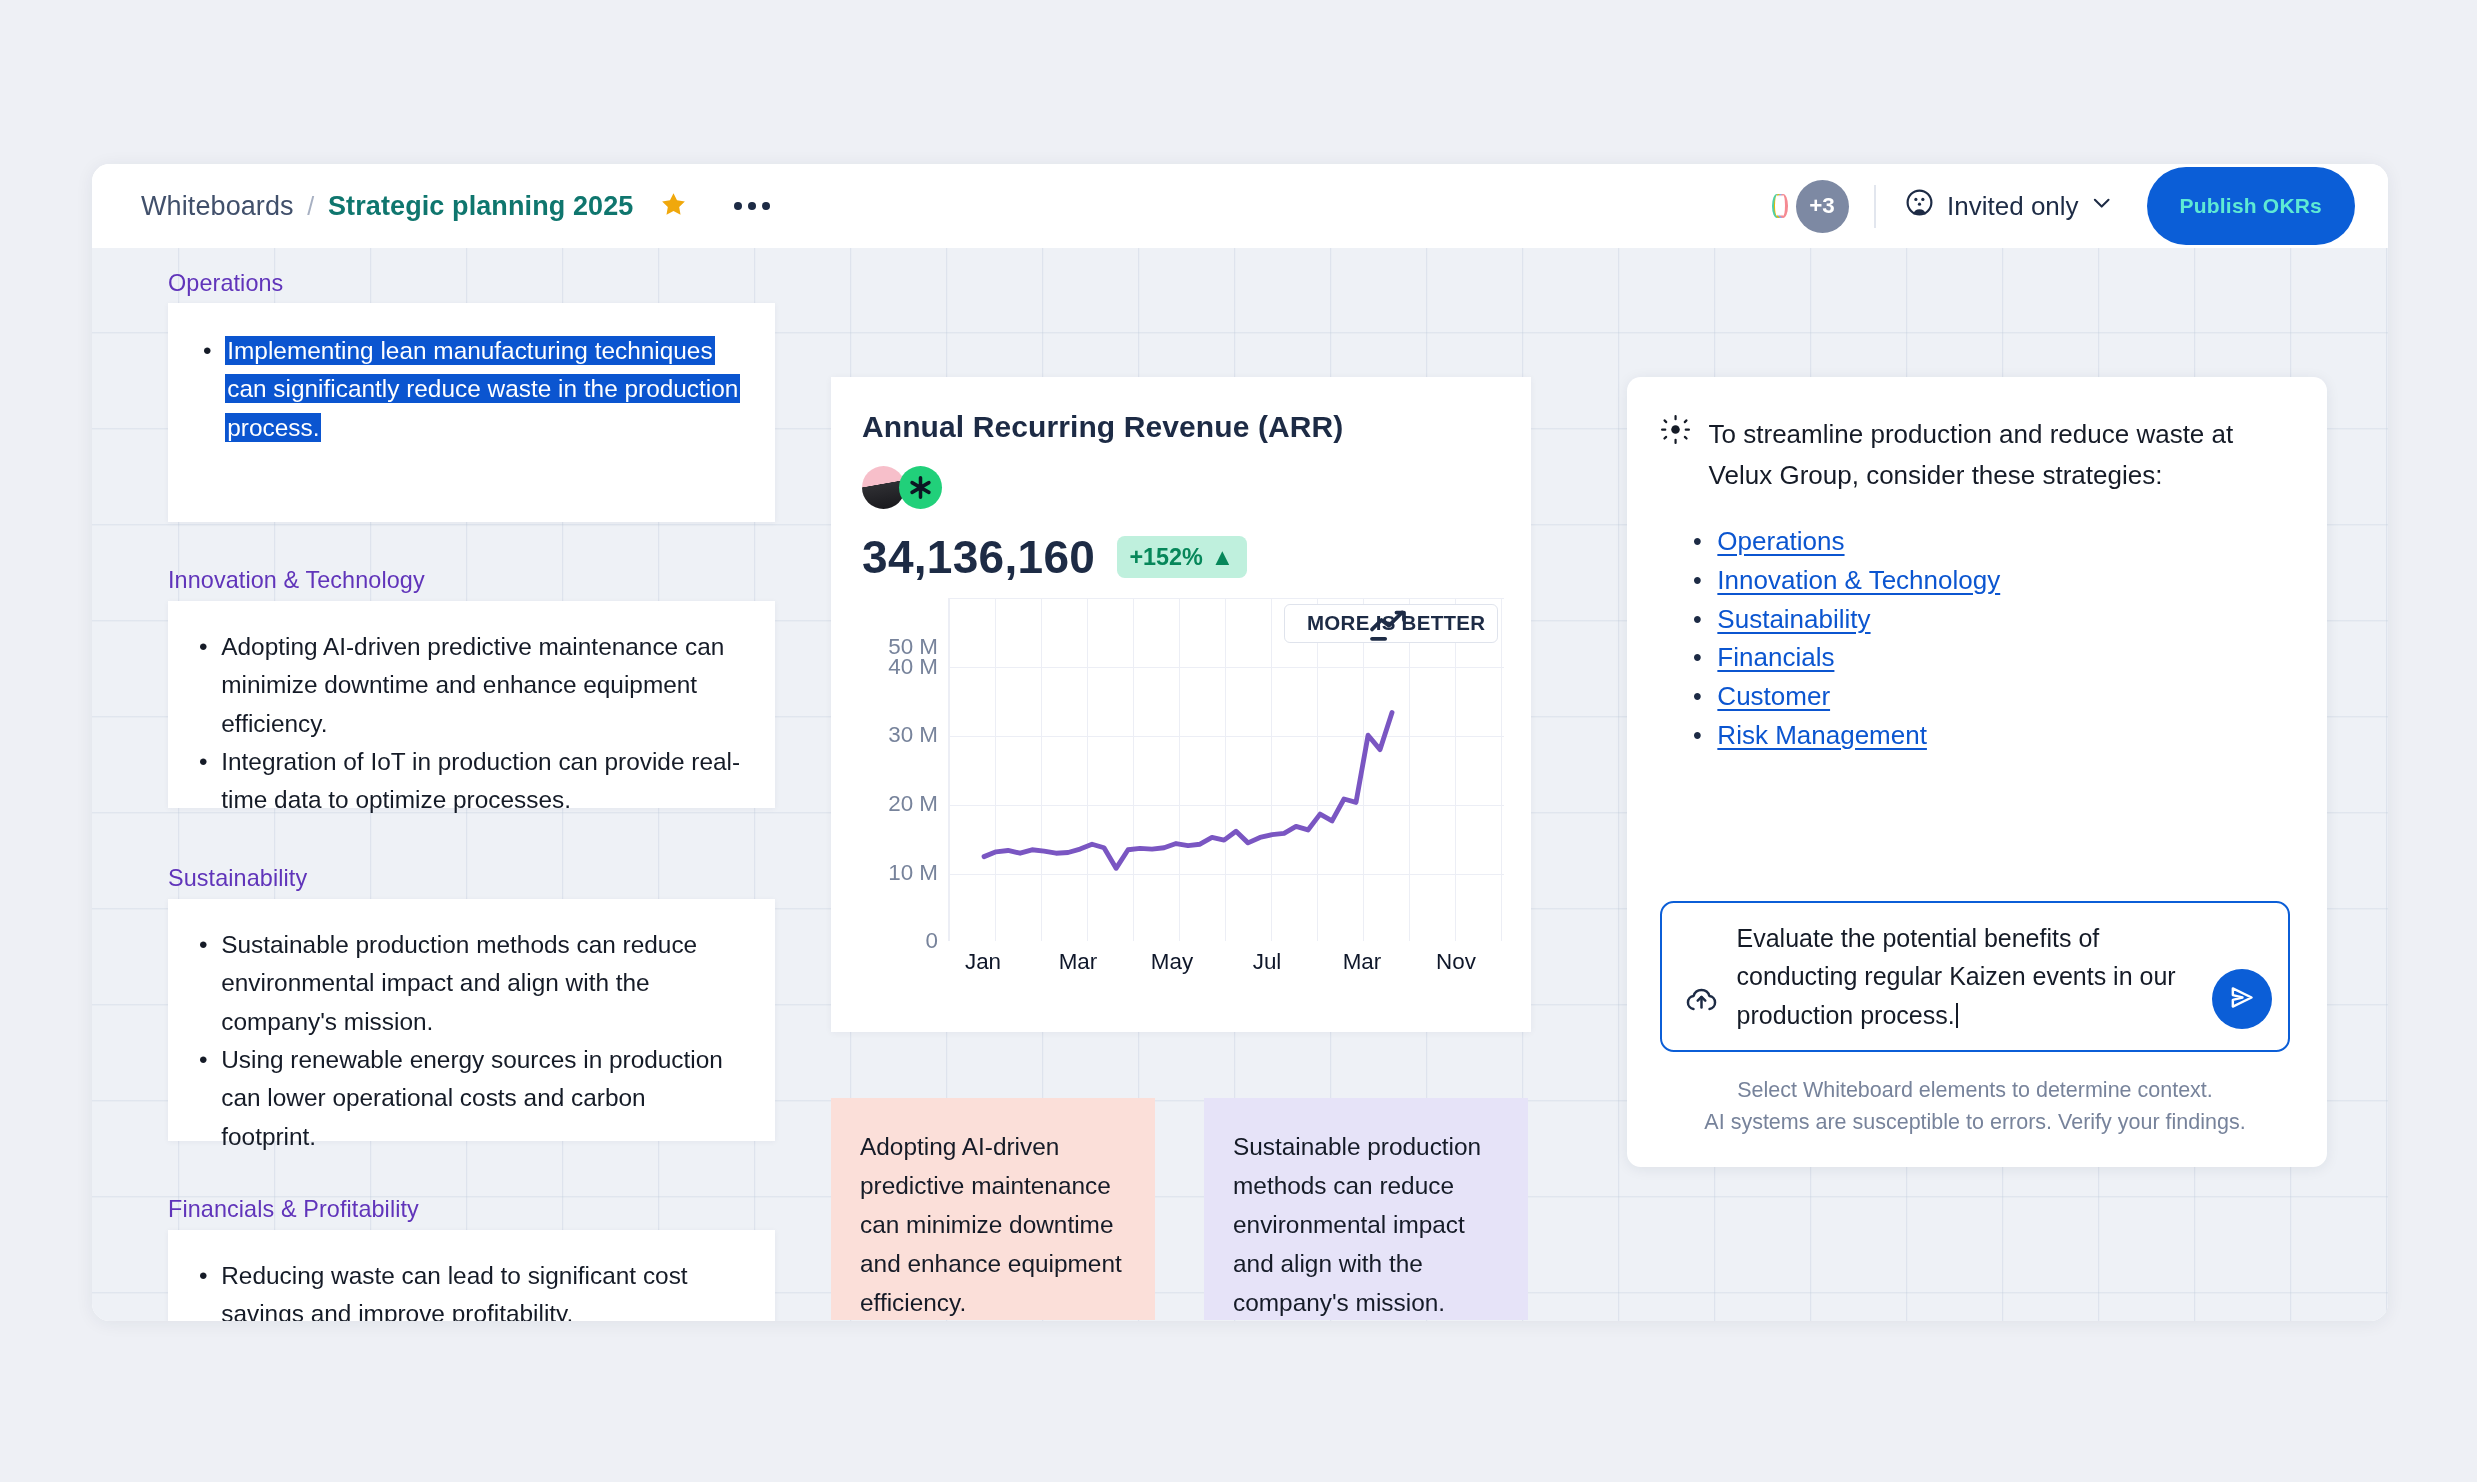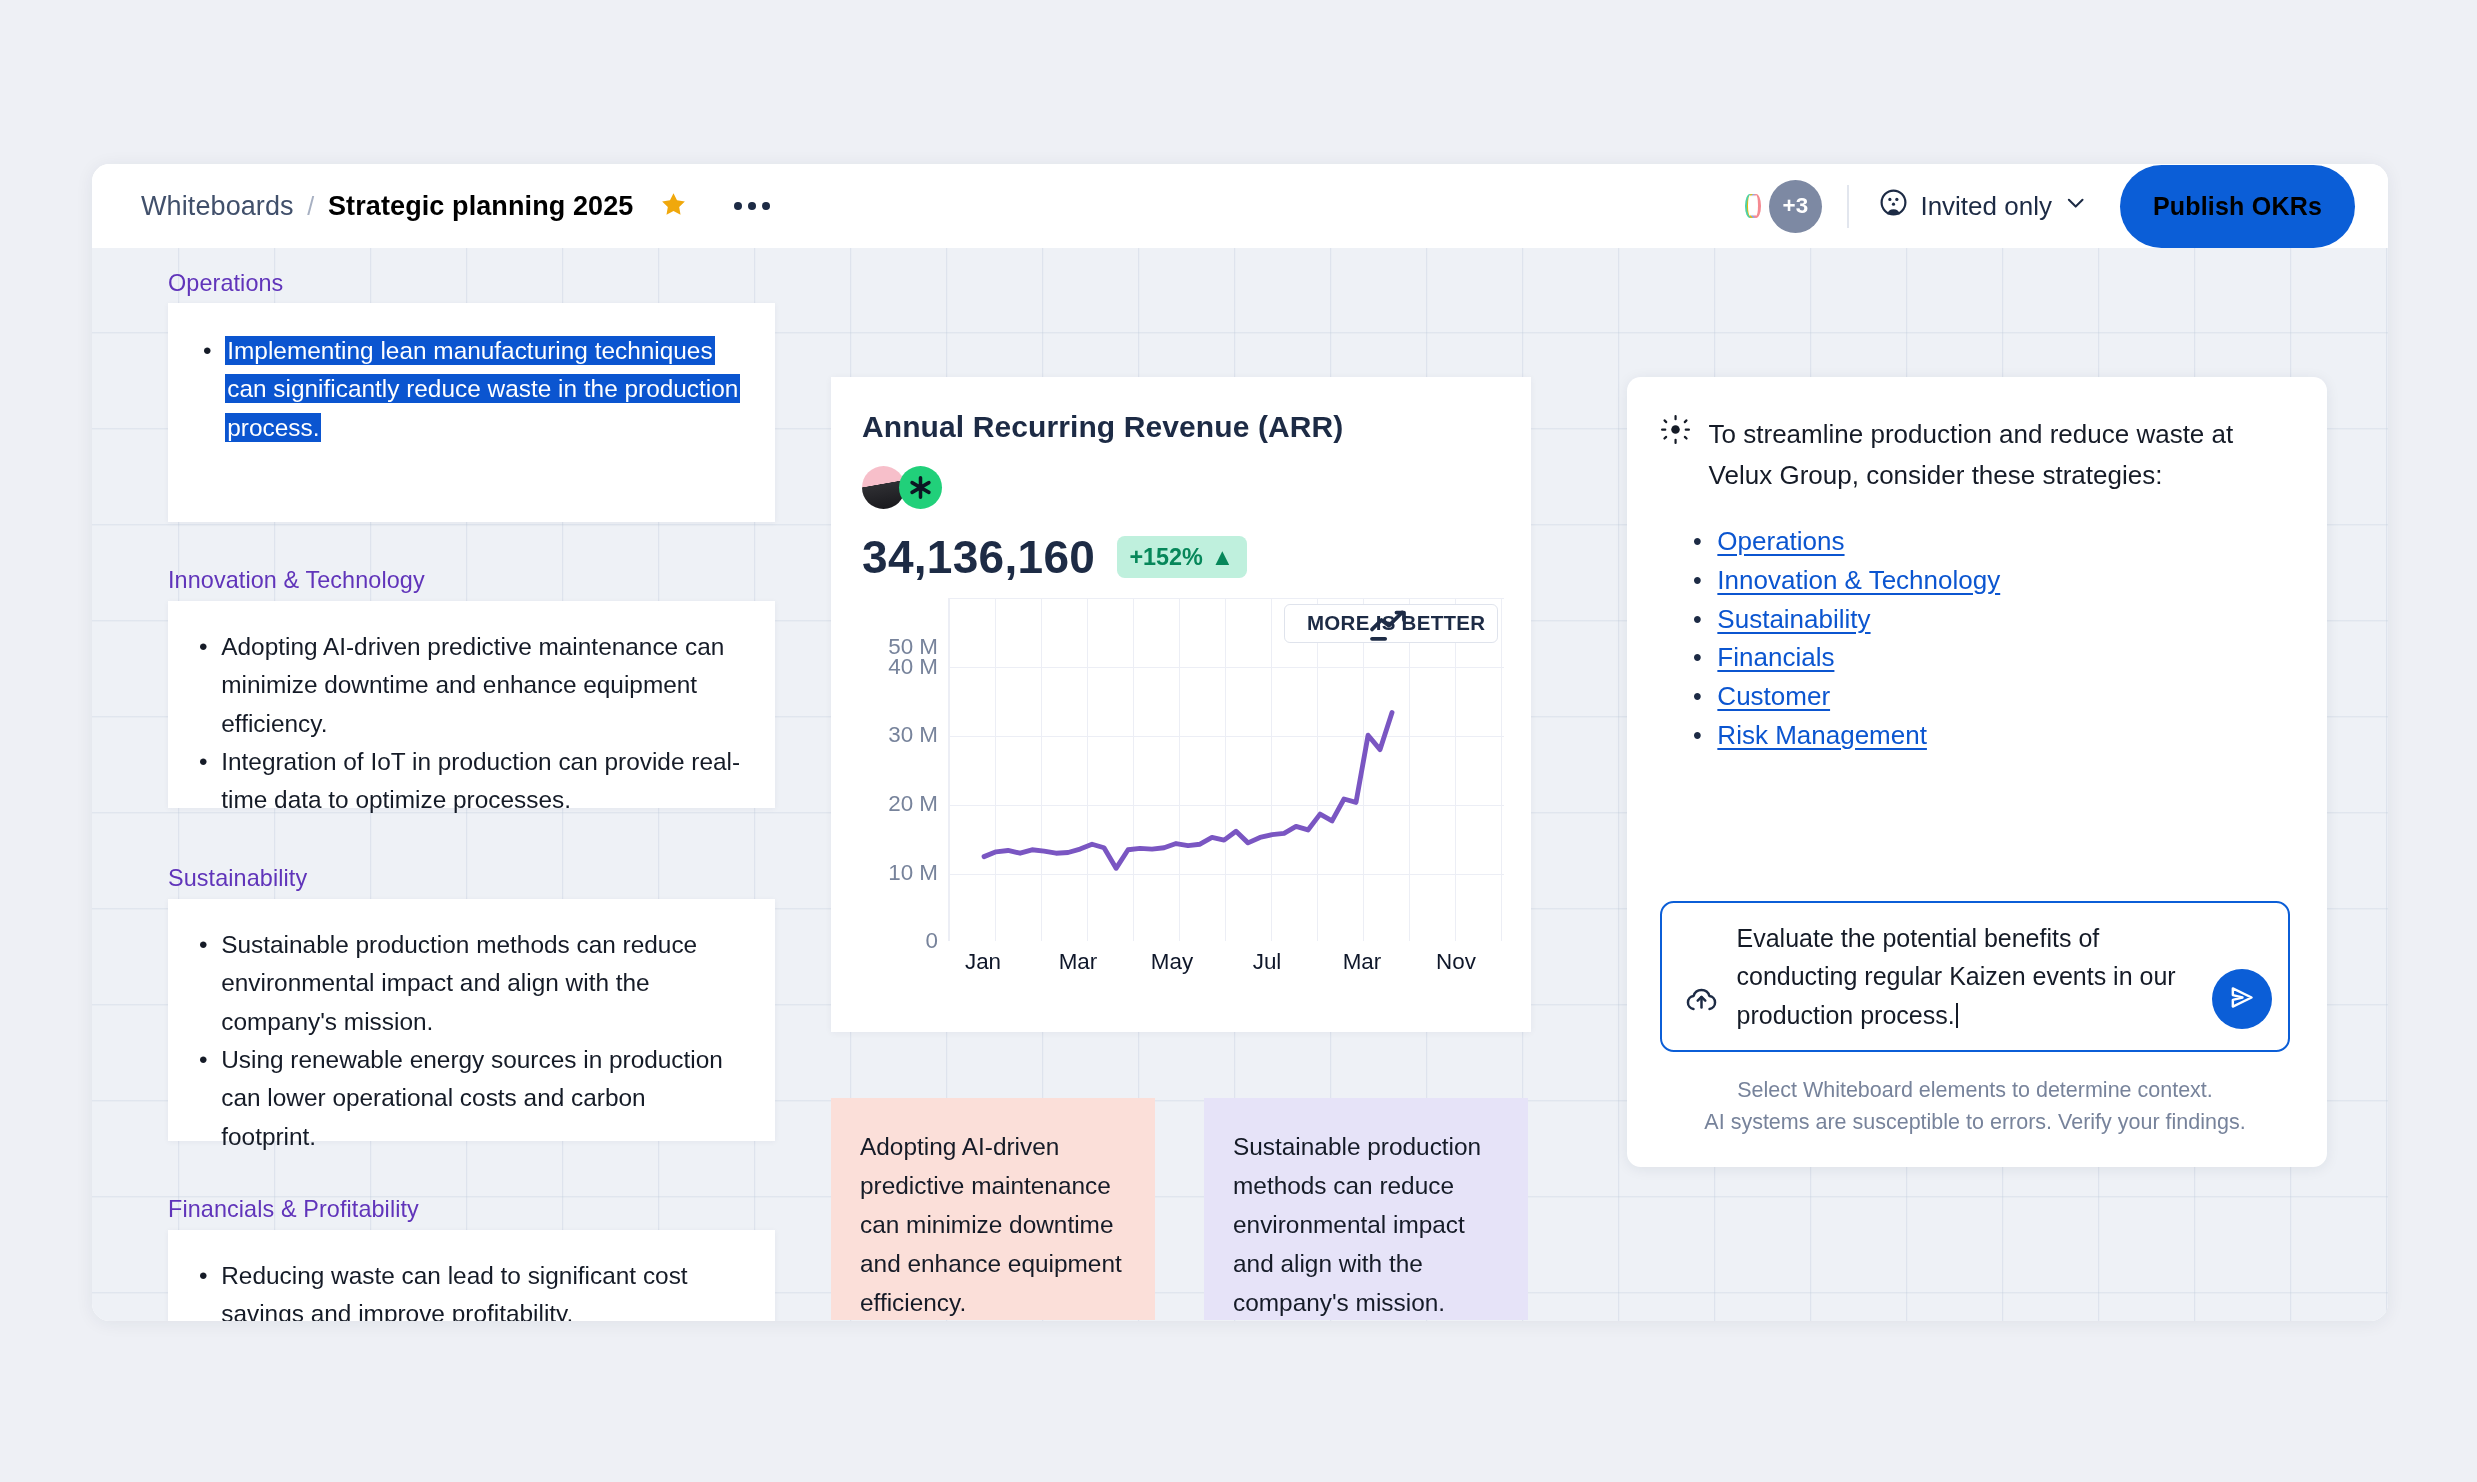--- a/index.html
+++ b/index.html
@@ -28,21 +28,21 @@
     height: 84px;
     background: #fff;
     display: flex;
     align-items: center;
     padding: 0 33px 0 49px;
     z-index: 40;
   }
   .breadcrumb { display: flex; align-items: center; gap: 13.7px; }
   .bc-root { font-size: 27px; color: #41506b; letter-spacing: 0.1px; }
   .bc-sep  { font-size: 25px; color: #a7b0c2; }
-  .bc-title{ font-size: 27px; font-weight: bold; color: #000000; letter-spacing: 0.1px; }
+  .bc-title{ font-size: 27px; font-weight: bold; color: #0f766e; letter-spacing: 0.1px; }
   .star-icon { margin-left: 11.7px; display: block; }
   .dots-btn {
     margin-left: 29px; width: 43px; height: 33px;
     display: flex; align-items: center; justify-content: center; gap: 5.9px;
   }
   .dots-btn i { width: 7.8px; height: 7.8px; border-radius: 50%; background: #1d2b45; display: block; }
 
   .header-right {
     margin-left: auto; display: flex; align-items: center; gap: 0;
   }
@@ -59,22 +59,22 @@
     display: flex; align-items: center; justify-content: center;
     margin-left: 7.8px;
   }
   .hdr-divider { width: 2px; height: 43px; background: #e2e6ee; margin: 0 25px; }
   .invited {
     display: flex; align-items: center; gap: 11.7px;
     font-size: 26px; color: #1d2b45; padding: 5.9px 3.9px;
   }
   .publish-btn {
     margin-left: 29px;
-    background: #0b5ed7; color: #000000;
-    font-size: 25px; font-weight: bold;
+    background: #0b5ed7; color: #5eead4;
+    font-size: 21px; font-weight: bold;
     border: none; border-radius: 974px;
     padding: 27px 33px; cursor: pointer;
     letter-spacing: 0.2px;
   }
 
   
   .canvas {
     position: absolute; left: 0; top: 84px;
     width: 2296px; height: 1073px;
     background-color: #eef1f6;

